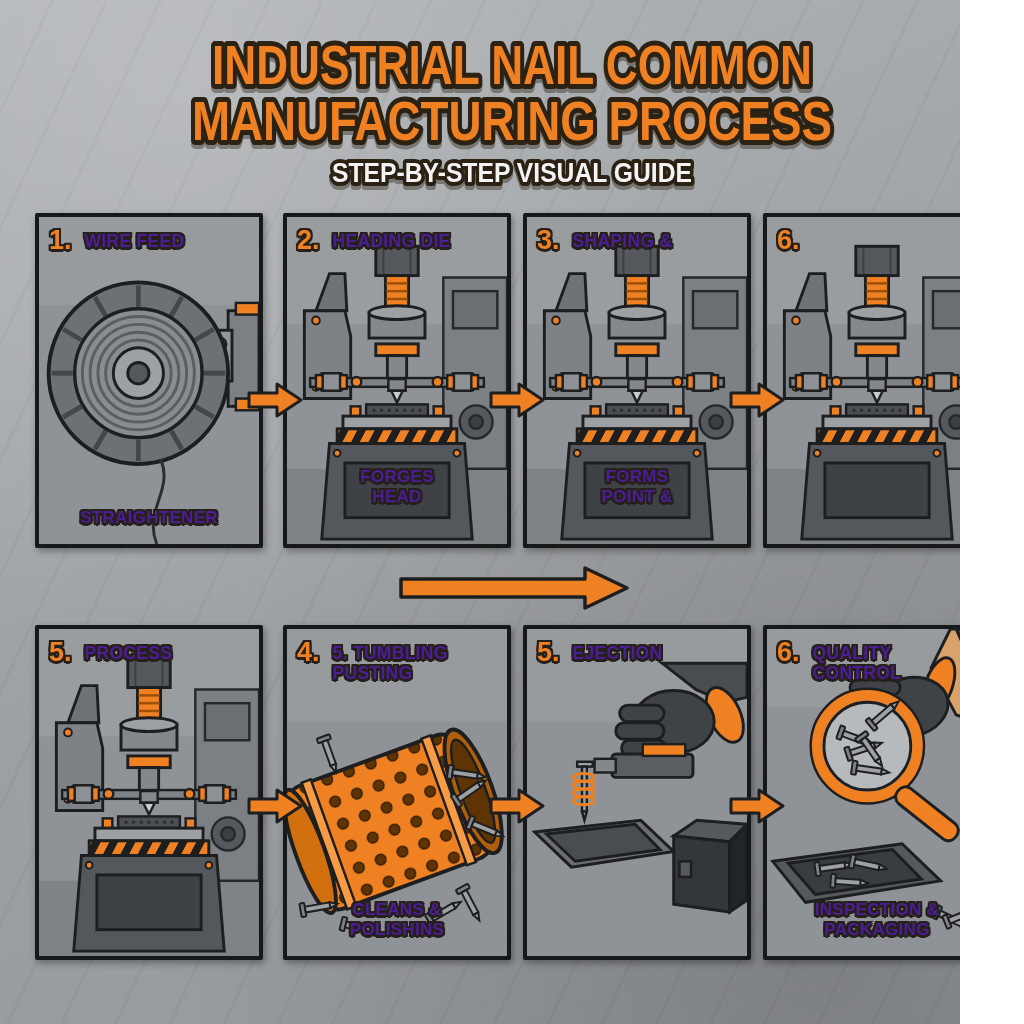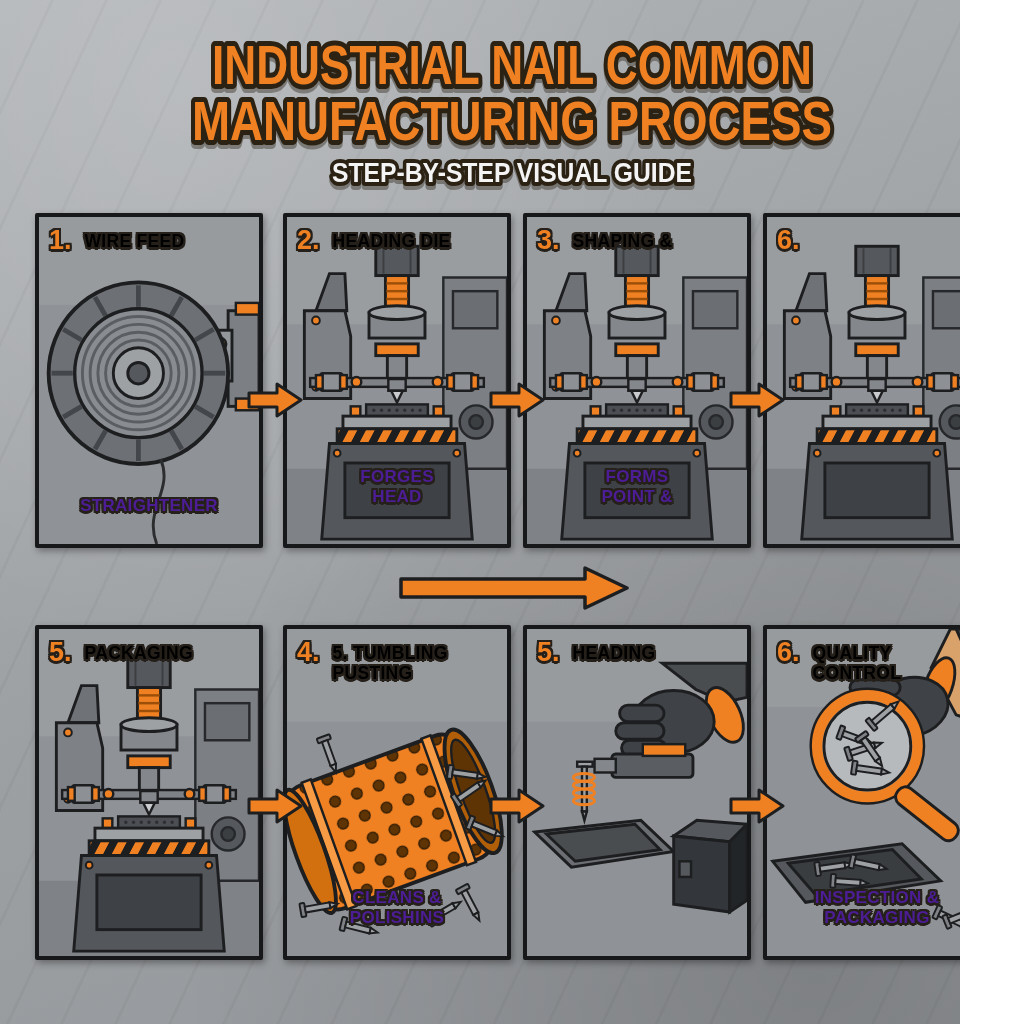--- a/index.html
+++ b/index.html
@@ -21,26 +21,26 @@
     paint-order:stroke;stroke-linejoin:round;font-size:28px;}
   .panel{
     position:absolute;width:228px;height:335px;box-sizing:border-box;
     border:4px solid #17181a;border-radius:2px;background:#8f9296;
     box-shadow:2px 3px 7px rgba(0,0,0,.35), inset 0 0 26px rgba(0,0,0,.22);
   }
   .panel .art{position:absolute;left:0;top:0;width:100%;height:100%;}
   .panel-header{position:absolute;top:8px;left:0;right:0;display:flex;
     align-items:flex-start;padding:2px 10px;z-index:3;}
   .panel-number{font-size:27px;font-weight:bold;color:#ef8123;margin-right:13px;line-height:1;}
-  .panel-title{font-size:17.5px;font-weight:bold;color:#000000;line-height:1.15;
+  .panel-title{font-size:17.5px;font-weight:bold;color:#4c1d95;line-height:1.15;
     margin-top:4px;letter-spacing:.3px;}
   .panel-caption{position:absolute;left:8px;right:8px;text-align:center;
     font-weight:bold;font-size:17px;color:#4c1d95;line-height:1.18;z-index:3;
     letter-spacing:.3px;}
-  .caption-bottom{bottom:28px;}
+  .caption-bottom{bottom:16px;}
   .caption-mid{top:250px;}
   .narrower{max-width:84px;margin:0 auto;}
   .ol{text-shadow:
     -2px -2px 0 #26201a, 0 -2px 0 #26201a, 2px -2px 0 #26201a,
     -2px 0 0 #26201a, 2px 0 0 #26201a,
     -2px 2px 0 #26201a, 0 2px 0 #26201a, 2px 2px 0 #26201a, 0 3px 0 #26201a;}
   .arrow{position:absolute;z-index:4;}
   
   #p0{left:35px;top:213px;}  #p1{left:283px;top:213px;}
   #p2{left:523px;top:213px;} #p3{left:763px;top:213px;}
@@ -329,42 +329,42 @@
     </div>
     <div class="panel-caption caption-bottom ol"></div>
   </div>
 
   <div class="panel" id="p4">
     <svg class="art" viewBox="0 0 228 335" preserveAspectRatio="none">
         <use href="#press"></use>
       </svg>
     <div class="panel-header">
       <span class="panel-number ol">5.</span>
-      <span class="panel-title ol">PACKAGING</span>
+      <span class="panel-title ol">PROCESS</span>
     </div>
   </div>
 
   <div class="panel" id="p5">
     <svg class="art" viewBox="0 0 228 335" preserveAspectRatio="none">
         <use href="#tumbler"></use>
       </svg>
     <div class="panel-header">
       <span class="panel-number ol">4.</span>
       <span class="panel-title ol" style="max-width:120px">5. TUMBLING PUSTING</span>
     </div>
     <div class="panel-caption caption-bottom ol"><span class="narrower" style="display:inline-block;max-width:110px">CLEANS &amp; POLISHINS</span></div>
   </div>
 
   <div class="panel" id="p6">
     <svg class="art" viewBox="0 0 228 335" preserveAspectRatio="none">
         <use href="#ejection"></use>
       </svg>
     <div class="panel-header">
       <span class="panel-number ol">5.</span>
-      <span class="panel-title ol">HEADING</span>
+      <span class="panel-title ol">EJECTION</span>
     </div>
   </div>
 
   <div class="panel" id="p7">
     <svg class="art" viewBox="0 0 228 335" preserveAspectRatio="none">
         <use href="#quality"></use>
       </svg>
     <div class="panel-header">
       <span class="panel-number ol">6.</span>
       <span class="panel-title ol">QUALITY CONTROL</span>

